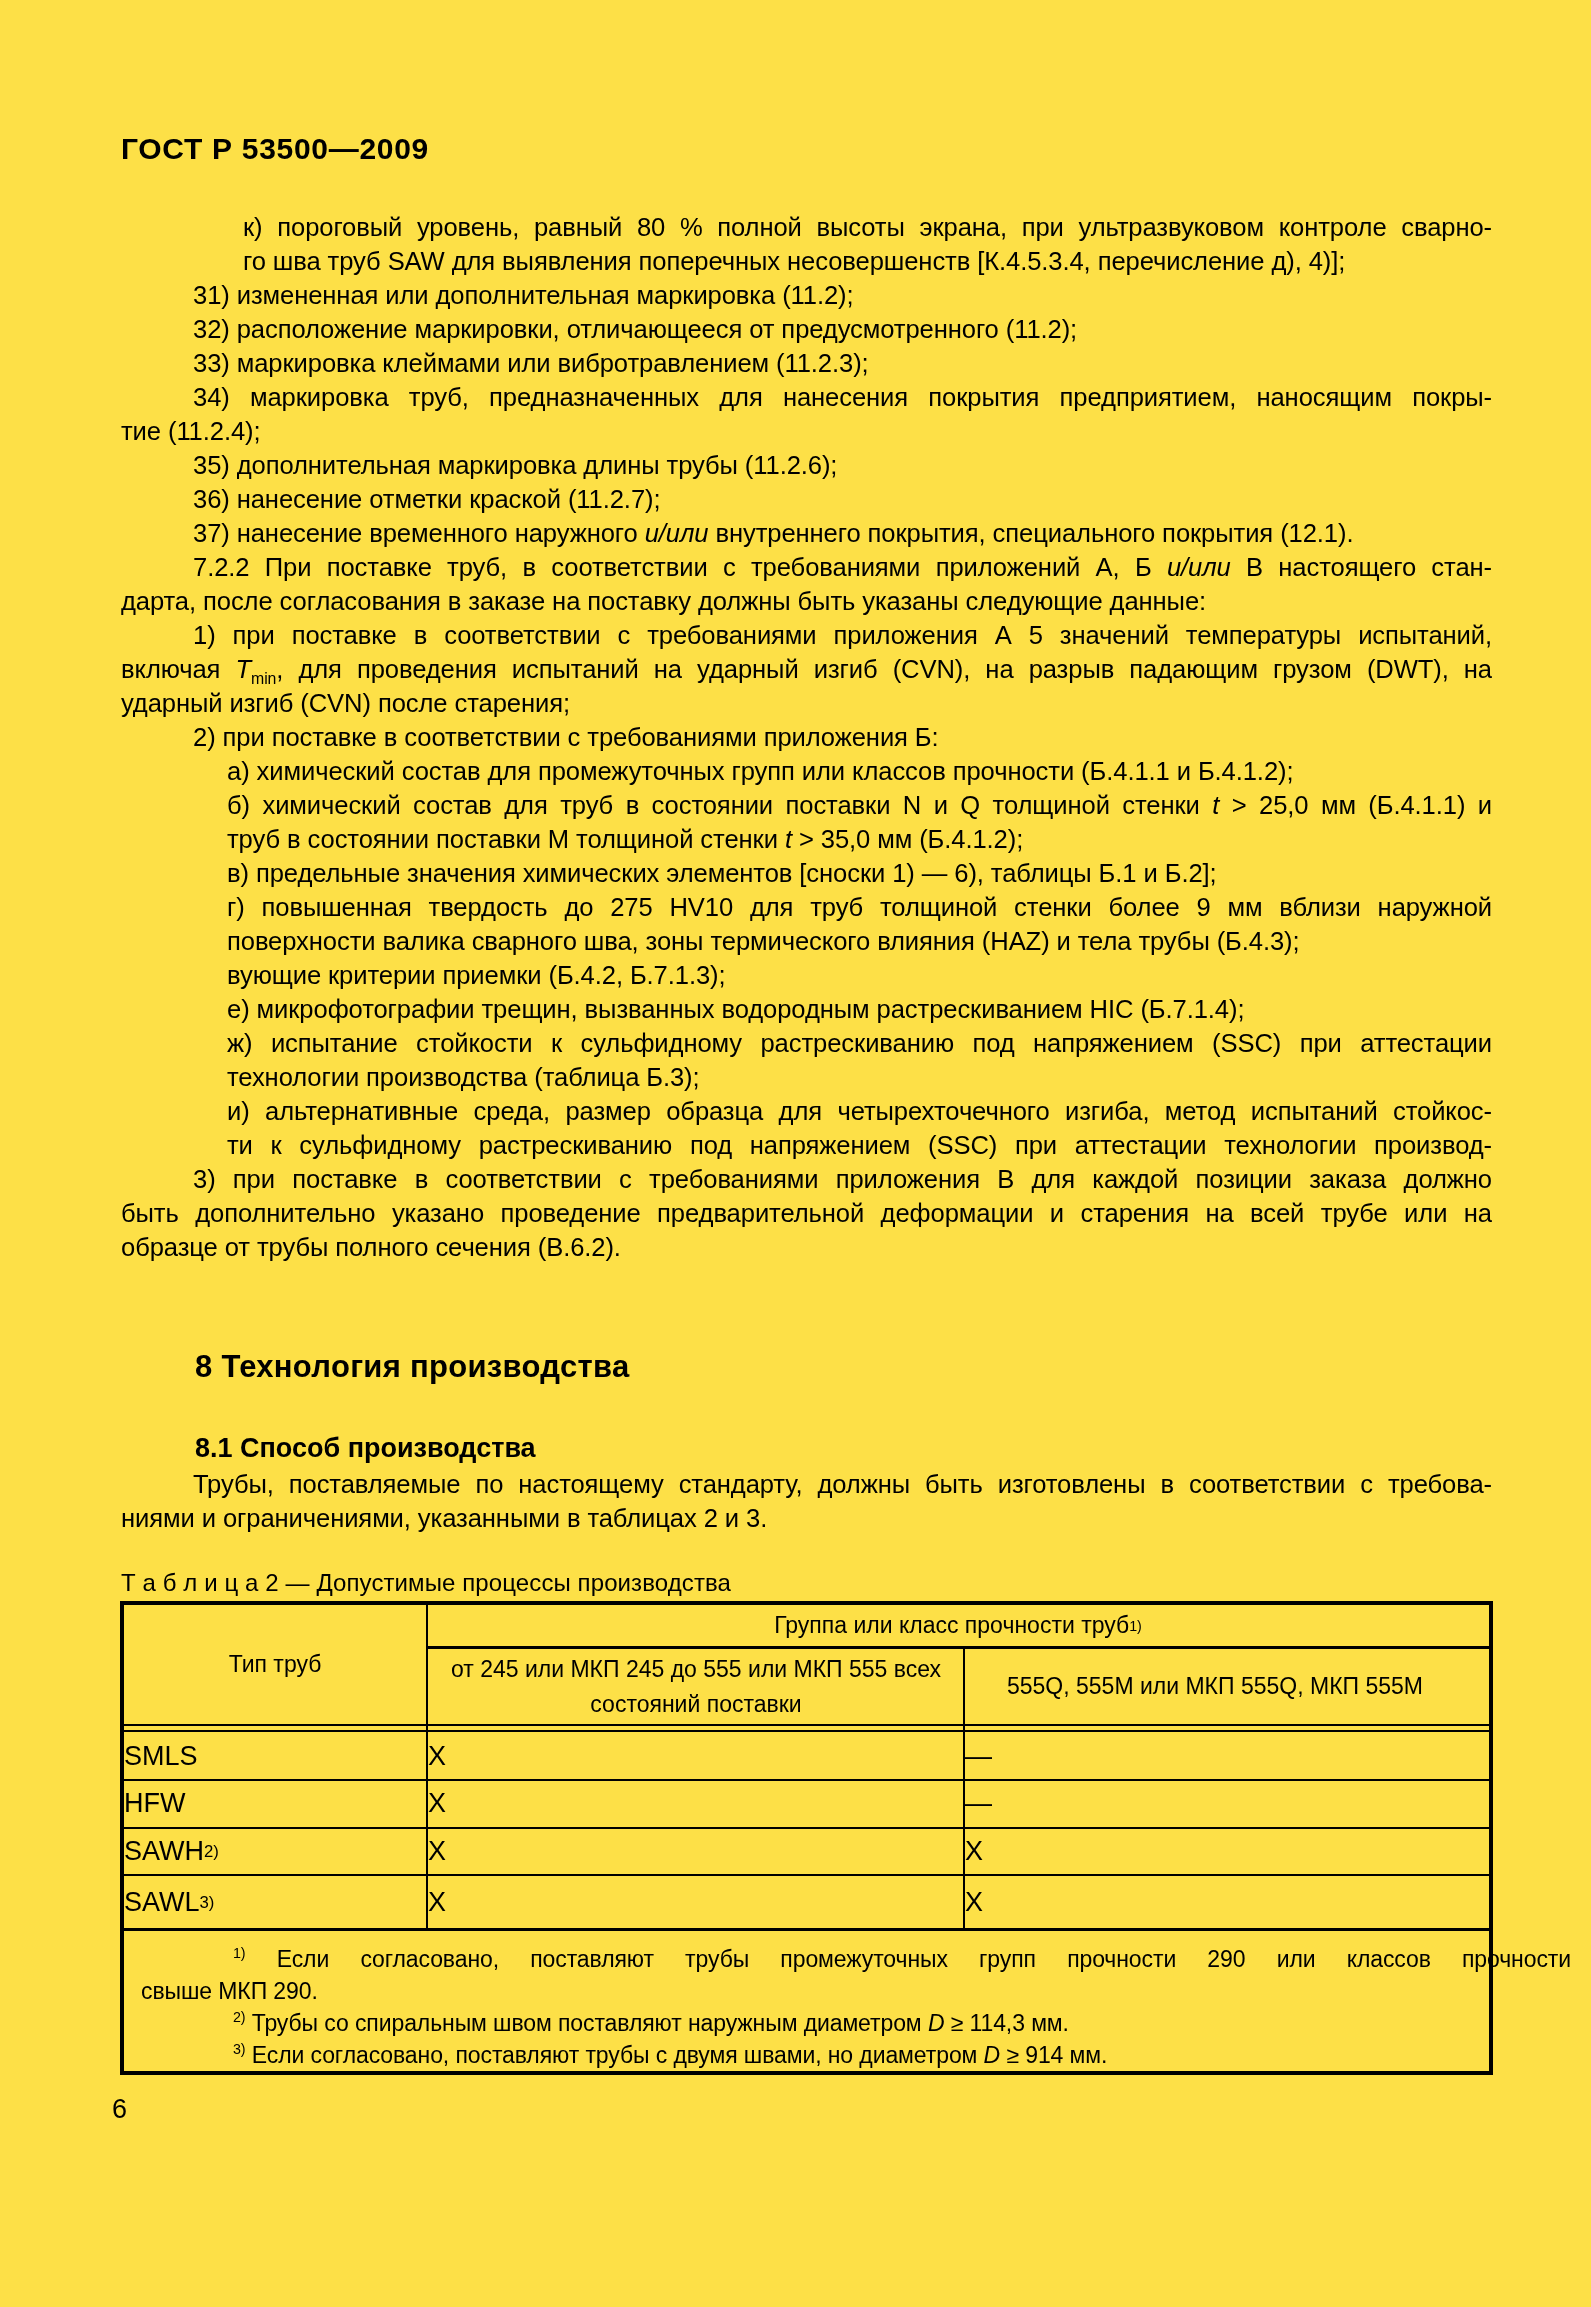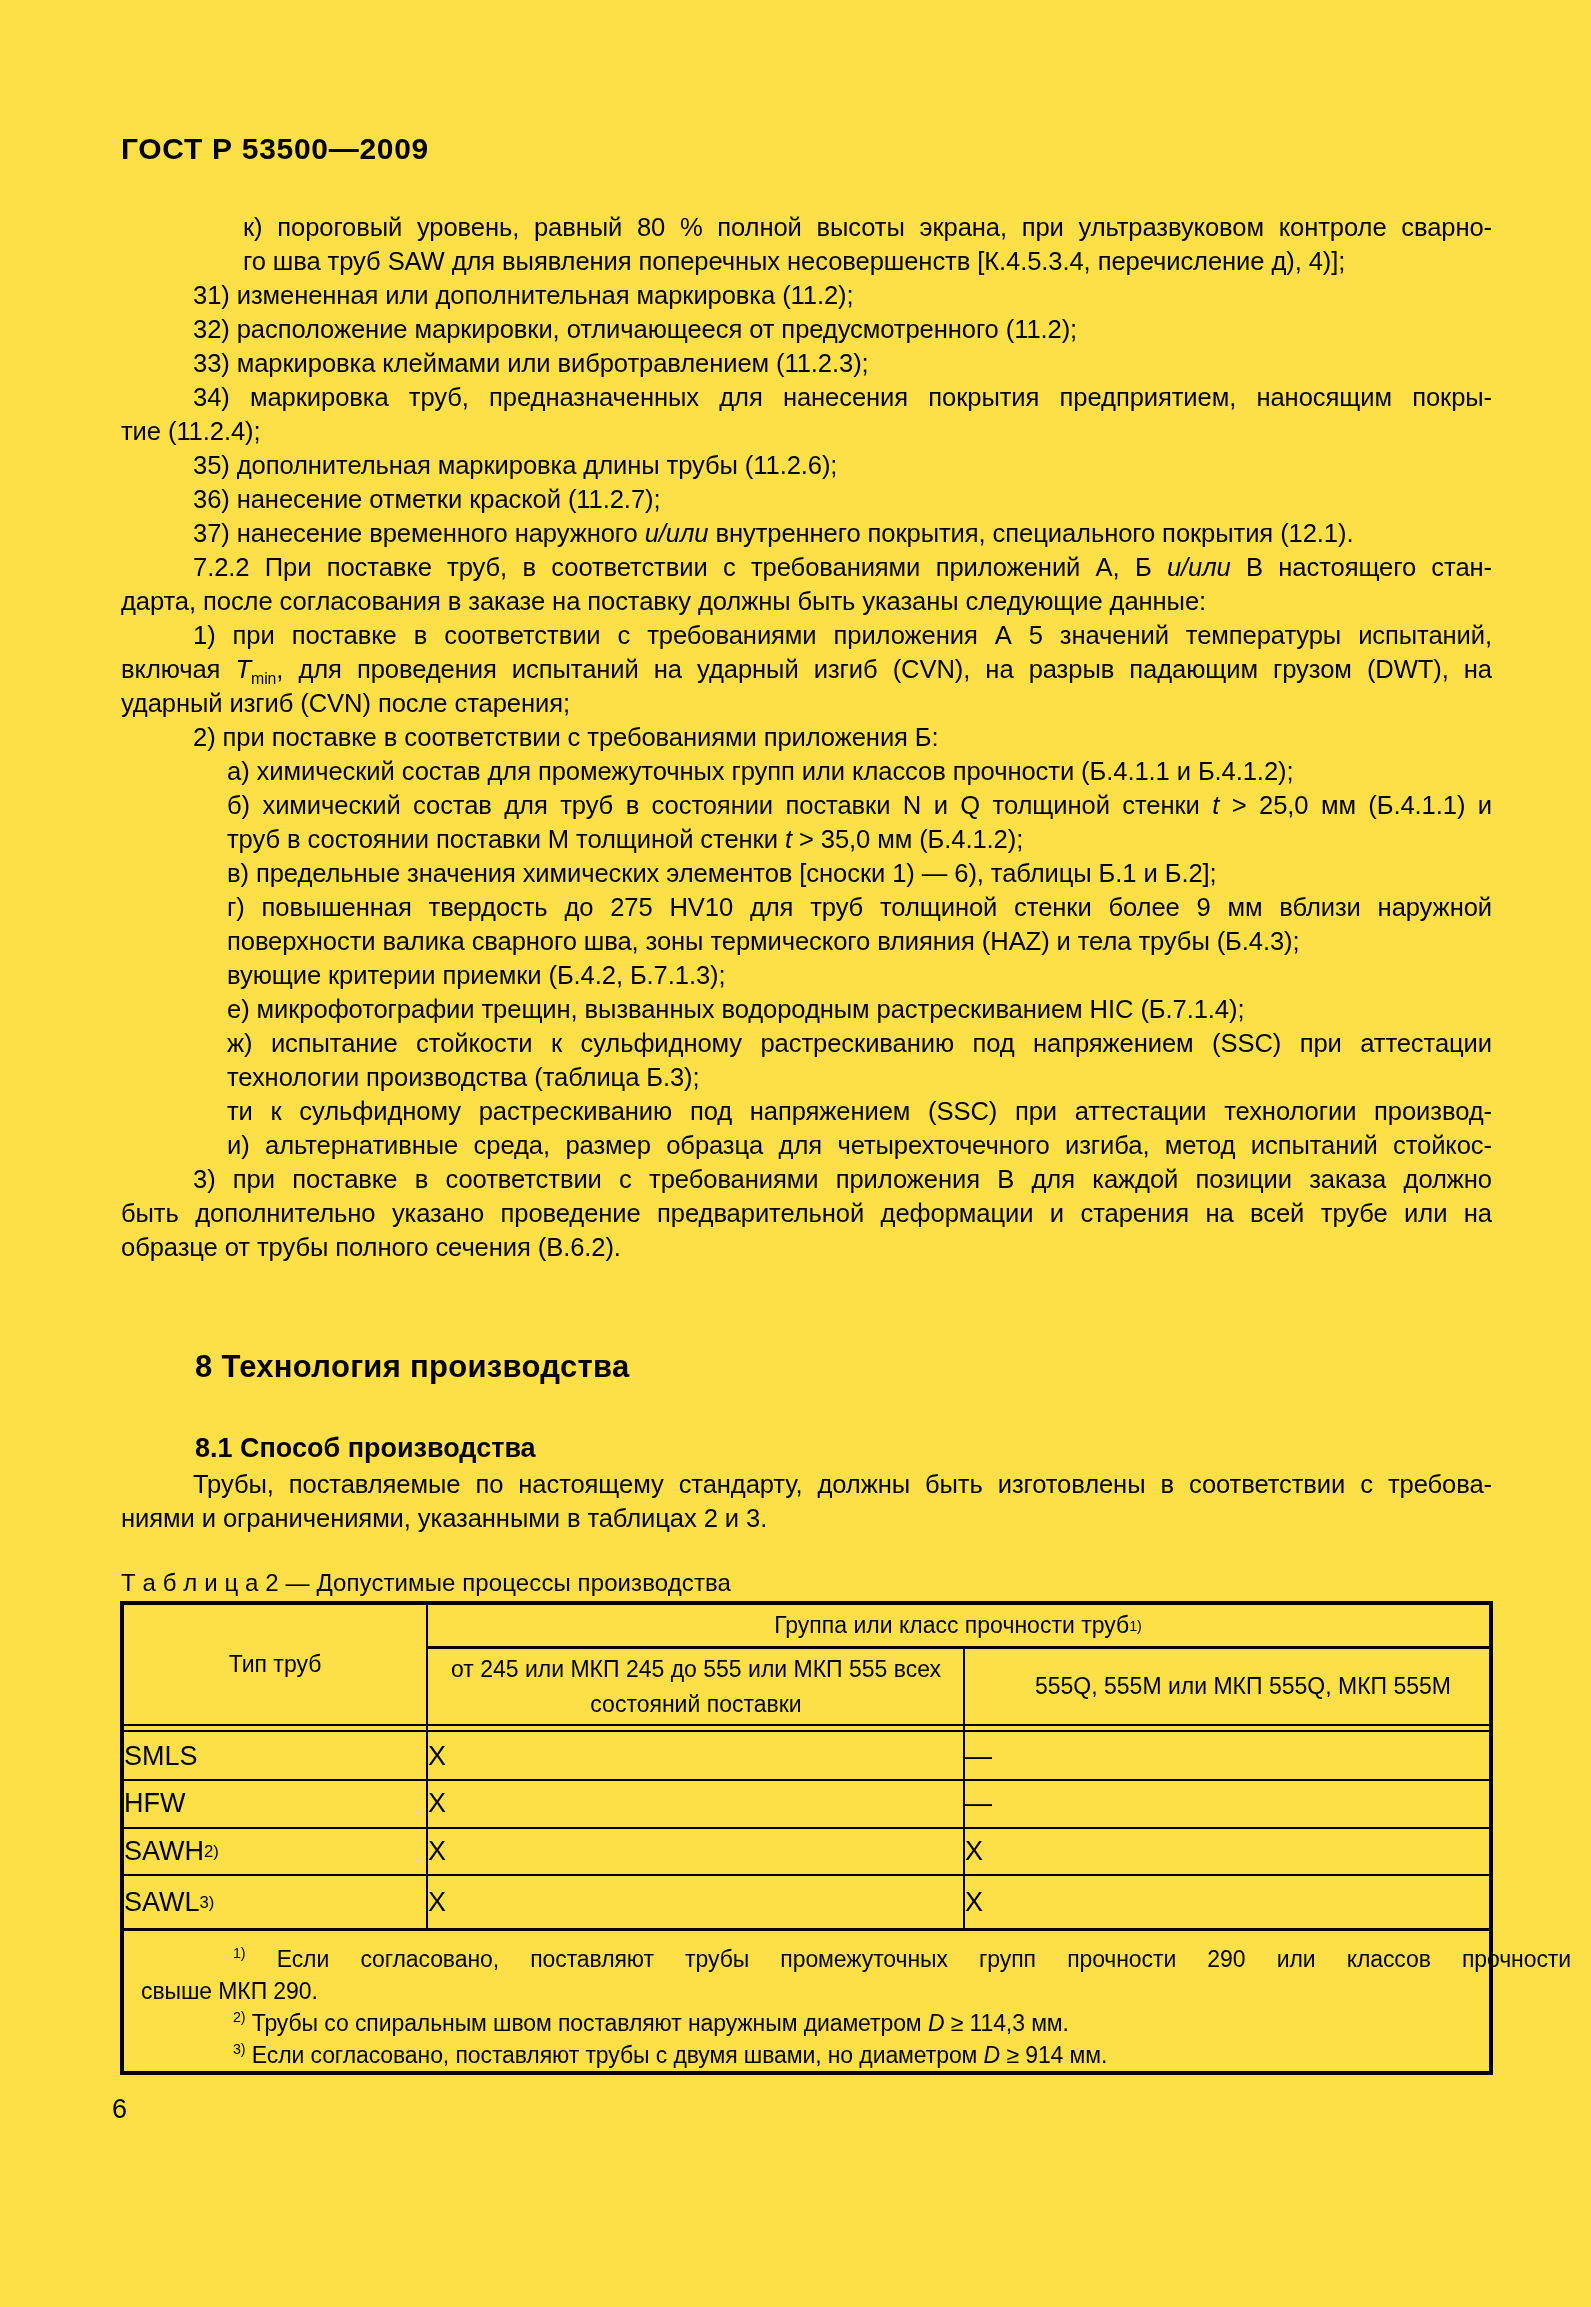--- a/index.html
+++ b/index.html
@@ -54,21 +54,21 @@
   .v2{left:839px;top:41px;width:2px;height:282px;background:#000;}
   .hA{left:302px;top:41px;right:0;height:2.7px;background:#000;}
   .drule{left:0;right:0;top:119px;height:8px;border-top:2.7px solid #000;border-bottom:2px solid #000;box-sizing:border-box;}
   .rdiv{left:0;right:0;height:2px;background:#000;}
   .rdiv1{top:174px;}.rdiv2{top:222px;}.rdiv3{top:269px;}
   .fline{left:0;right:0;top:323px;height:3.4px;background:#000;}
   .tc{display:flex;align-items:center;justify-content:center;text-align:center;}
   .cell-tip{left:0;top:0;width:302px;height:119px;}
   .cell-group{left:302px;top:0;width:1064px;height:41px;}
   .cell-sub1{left:304px;top:44px;width:536px;height:75px;line-height:35px;white-space:pre-line;}
-  .cell-sub2{left:857px;top:44px;width:524px;height:75px;border-radius:10px;}
+  .cell-sub2{left:829px;top:44px;width:524px;height:75px;border-radius:10px;}
   .trow{position:absolute;left:0;width:1365px;}
   .tcell{position:absolute;top:0;height:100%;display:flex;align-items:center;justify-content:flex-start;font-size:27px;}
   .fns{
     position:absolute;left:0;top:327px;width:1464px;
     padding:10.8px 17px 0 17px;box-sizing:border-box;
   }
   .fn{font-size:23px;line-height:32px;letter-spacing:-0.1px;}
   .fn.first{padding-left:92px;}
   .fn.j{text-align:justify;text-align-last:justify;}
   .page-num{
@@ -102,22 +102,22 @@
       <div class="ln ind-s"><span>а) химический состав для промежуточных групп или классов прочности (Б.4.1.1 и Б.4.1.2);</span></div>
       <div class="ln ind-s j"><span>б) химический состав для труб в состоянии поставки N и Q толщиной стенки </span><span class="it">t</span><span> &gt; 25,0 мм (Б.4.1.1) и</span></div>
       <div class="ln ind-s"><span>труб в состоянии поставки М толщиной стенки </span><span class="it">t</span><span> &gt; 35,0 мм (Б.4.1.2);</span></div>
       <div class="ln ind-s"><span>в) предельные значения химических элементов [сноски 1) — 6), таблицы Б.1 и Б.2];</span></div>
       <div class="ln ind-s j"><span>г) повышенная твердость до 275 HV10 для труб толщиной стенки более 9 мм вблизи наружной</span></div>
       <div class="ln ind-s"><span>поверхности валика сварного шва, зоны термического влияния (HAZ) и тела трубы (Б.4.3);</span></div>
       <div class="ln ind-s"><span>вующие критерии приемки (Б.4.2, Б.7.1.3);</span></div>
       <div class="ln ind-s"><span>е) микрофотографии трещин, вызванных водородным растрескиванием HIC (Б.7.1.4);</span></div>
       <div class="ln ind-s j"><span>ж) испытание стойкости к сульфидному растрескиванию под напряжением (SSC) при аттестации</span></div>
       <div class="ln ind-s"><span>технологии производства (таблица Б.3);</span></div>
+      <div class="ln ind-s j"><span>и) альтернативные среда, размер образца для четырехточечного изгиба, метод испытаний стойкос-</span></div>
       <div class="ln ind-s j"><span>ти к сульфидному растрескиванию под напряжением (SSC) при аттестации технологии производ-</span></div>
-      <div class="ln ind-s j"><span>и) альтернативные среда, размер образца для четырехточечного изгиба, метод испытаний стойкос-</span></div>
       <div class="ln ind-n j"><span>3) при поставке в соответствии с требованиями приложения В для каждой позиции заказа должно</span></div>
       <div class="ln ind-m j"><span>быть дополнительно указано проведение предварительной деформации и старения на всей трубе или на</span></div>
       <div class="ln ind-m"><span>образце от трубы полного сечения (В.6.2).</span></div>
     </div>
 
   <div class="h1">8 Технология производства</div>
   <div class="h2">8.1 Способ производства</div>
 
   <div id="para81">
       <div class="ln ind-n j"><span>Трубы, поставляемые по настоящему стандарту, должны быть изготовлены в соответствии с требова-</span></div>

